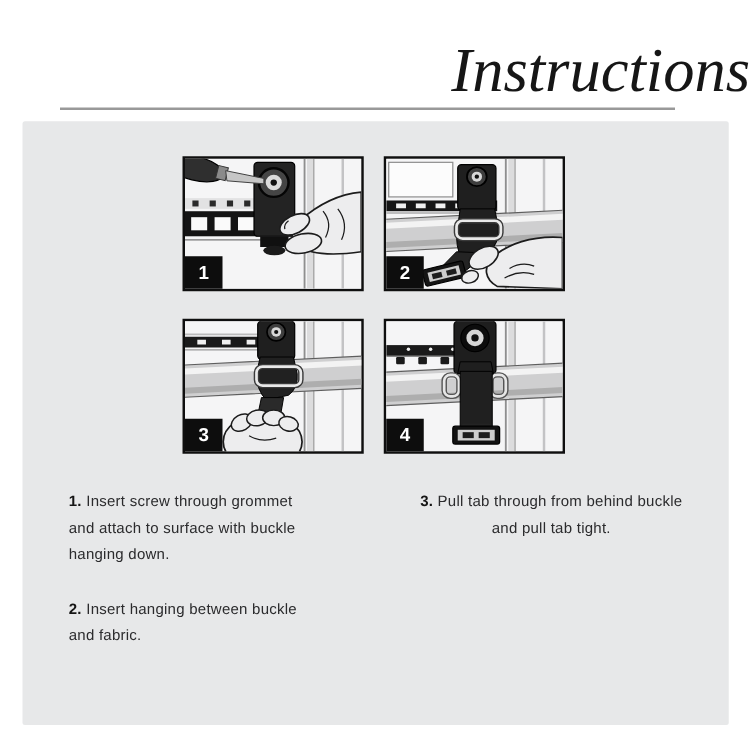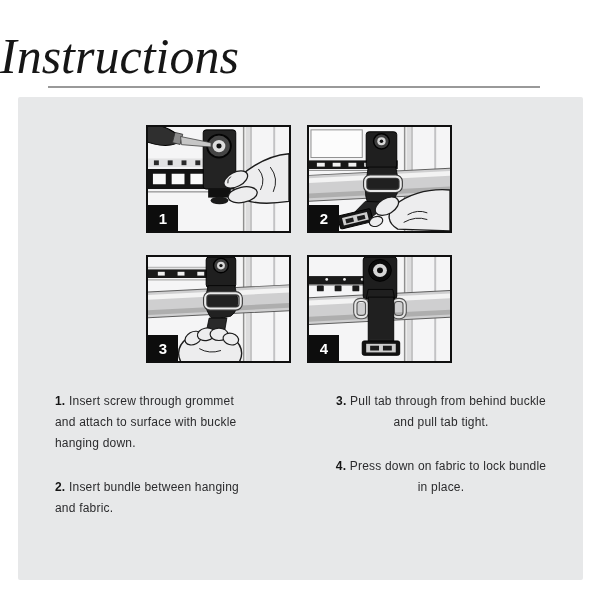--- a/index.html
+++ b/index.html
@@ -7,21 +7,21 @@
     position:relative;width:600px;height:600px;overflow:hidden;
     background:var(--page-bg,#fff);
     font-family:"Liberation Sans",sans-serif;
   }
   .title-rule{
     position:absolute;top:86px;left:48px;width:492px;height:2px;
     background:var(--rule-color,#999);
   }
   .title{
     position:absolute;top:26px;left:0;width:600px;margin:0;
-    text-align:left;
+    text-align:right;
     font-family:"Liberation Serif",serif;font-style:italic;font-weight:400;
     font-size:50px;line-height:60px;color:var(--title-color,#161616);
     z-index:2;
   }
   .sheet{
     position:absolute;left:18px;top:97px;width:565px;height:483px;
     background:var(--sheet-bg,#e7e8e9);border-radius:2px;
   }
   .fig{
     position:absolute;width:145px;height:108px;margin:0;
@@ -260,24 +260,22 @@
           <rect x="75" y="93" width="9" height="5" fill="#1c1c1c"></rect>
         </g>
       </svg>
       <div class="badge">4</div>
     </figure>
 
     <div class="steps col-left">
       <p class="step"><span class="num">1.</span> <span class="body">Insert screw through grommet
 and attach to surface with buckle
 hanging down.</span></p>
-      <p class="step"><span class="num">2.</span> <span class="body">Insert bundle between hanging
+      <p class="step"><span class="num">2.</span> <span class="body">Insert hanging between buckle
 and fabric.</span></p>
     </div>
     <div class="steps col-right">
       <p class="step"><span class="num">3.</span> <span class="body">Pull tab through from behind buckle
 and pull tab tight.</span></p>
-      <p class="step"><span class="num">4.</span> <span class="body">Press down on fabric to lock bundle
-in place.</span></p>
     </div>
 
   </div>
 </div>
 
 </body></html>

